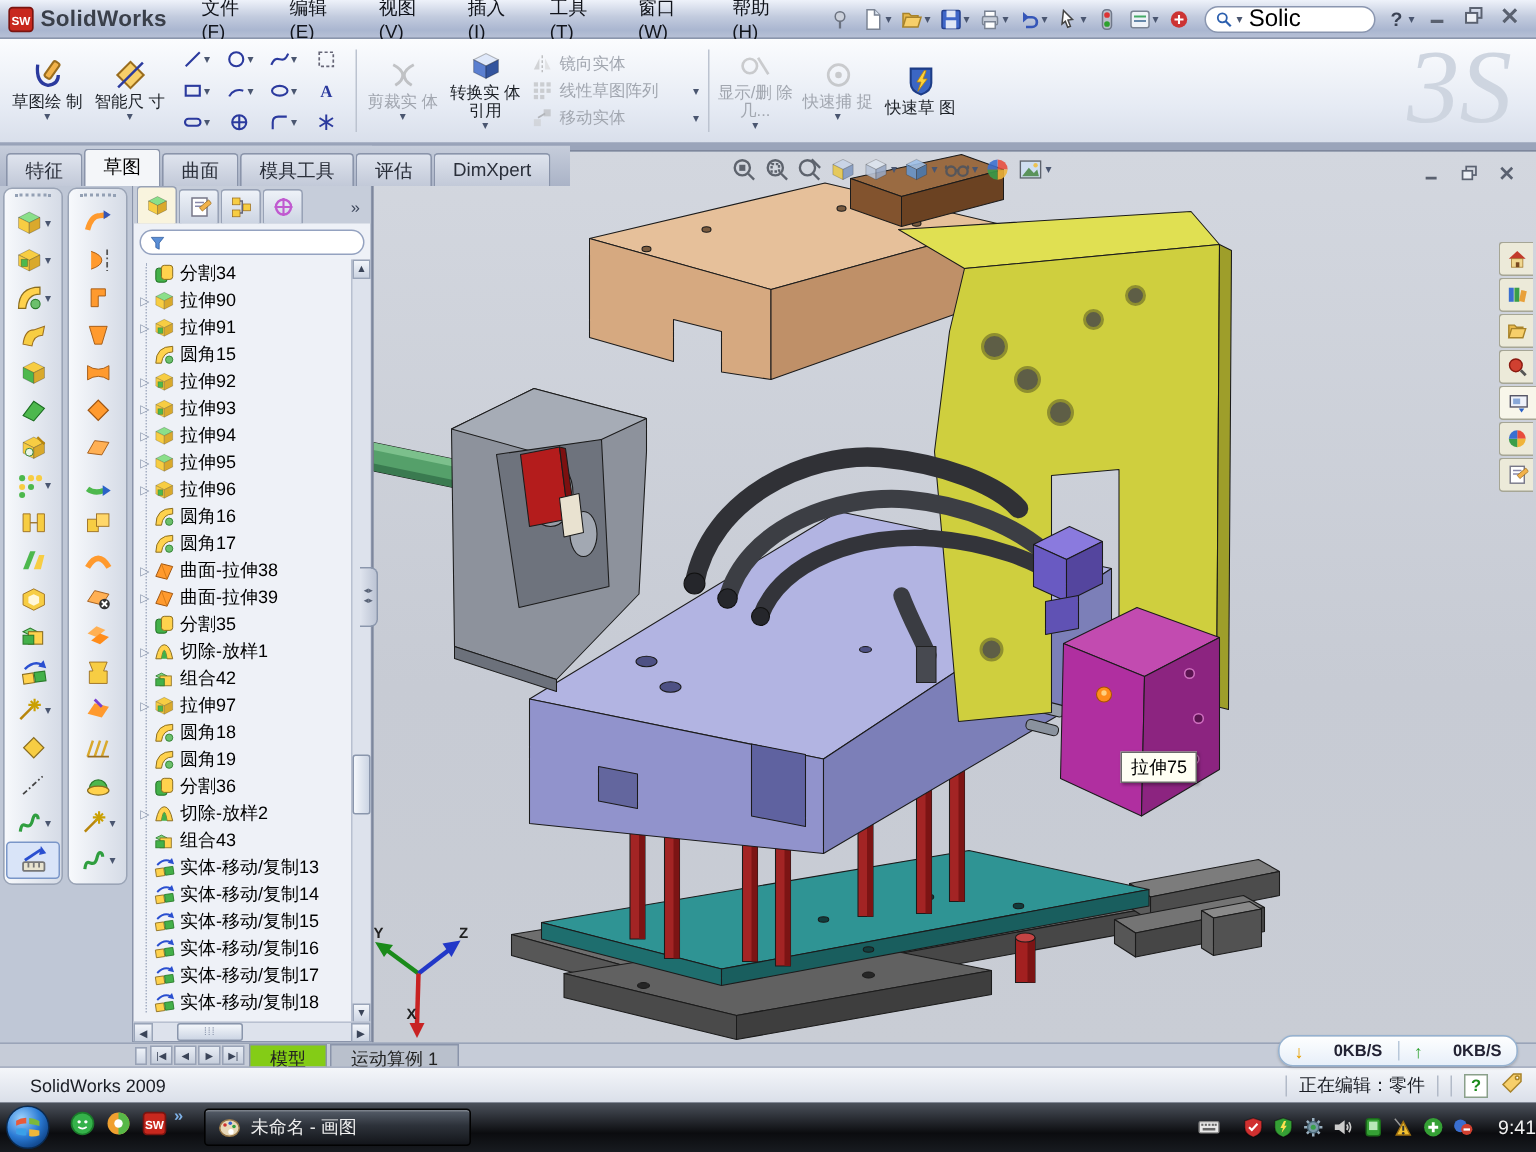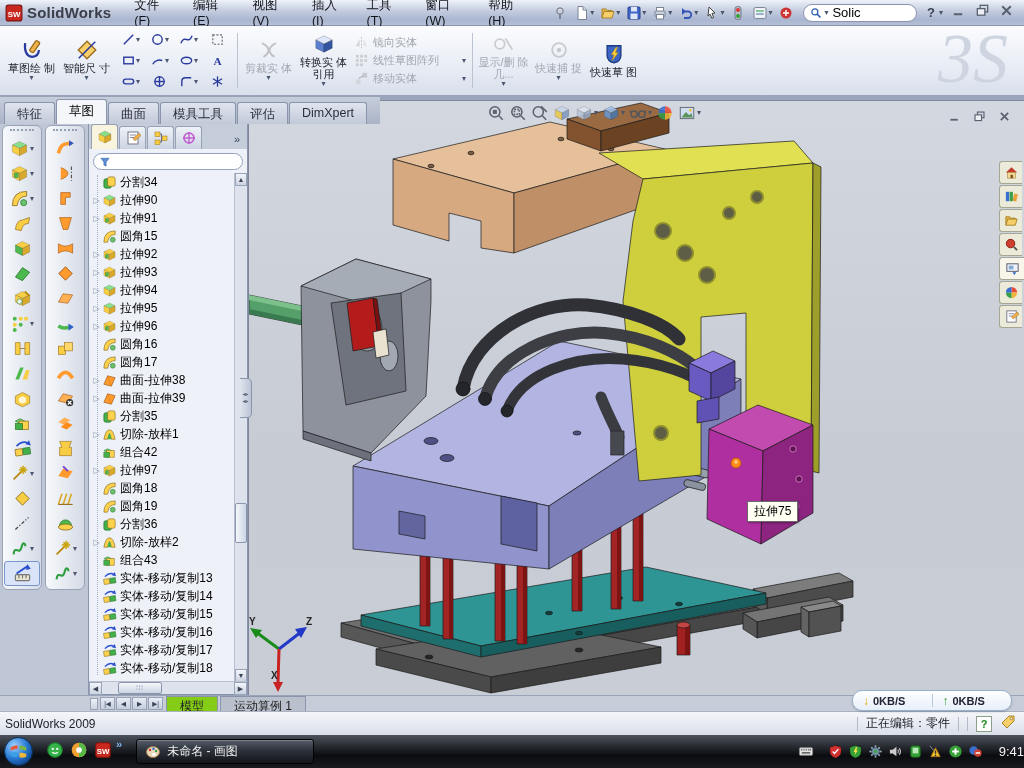--- a/index.html
+++ b/index.html
@@ -15,21 +15,21 @@
 #logo .ic{width:18px;height:18px}
 #logotext{font-weight:bold;font-size:15px;color:#3a3f4a;letter-spacing:.2px}
 #menubar{display:flex;font-size:12.5px;color:#10131a;margin-left:6px}
 .menu{padding:4px 9px;cursor:default}
 #stdtools{display:flex;align-items:center;margin-left:10px}
 .tbtn{height:21px;display:flex;align-items:center;padding:0 3px}
 .tbtn .ic{width:16px;height:16px}
 #searchbox{display:flex;align-items:center;gap:2px;width:114px;height:18px;margin:0 6px;
  border:1px solid #8a96b0;border-radius:9px;background:#fff;padding:0 6px}
 #searchbox .ic{width:12px;height:12px}
-#searchbox input{border:0;outline:0;width:64px;font-size:13px;font-family:inherit;background:transparent}
+#searchbox input{border:0;outline:0;width:64px;font-size:16px;font-family:inherit;background:transparent}
 #helpq{font-weight:bold;font-size:13px;color:#3a4254;padding:0 4px}
 #winbtns{display:flex;gap:9px;margin-left:8px;padding-right:10px}
 #winbtns .ic{width:15px;height:15px}
 
 #cmdbar{position:absolute;left:0;top:26px;width:1024px;height:70px;display:flex;align-items:stretch;
  background:linear-gradient(#fbfcfe,#e6ebf4 65%,#d9dfeb);border-bottom:1px solid #9aa4ba;padding:2px 4px;overflow:hidden}
 #wmark{position:absolute;right:16px;top:0px;font-family:"Liberation Serif","DejaVu Serif",serif;
  font-style:italic;font-weight:normal;font-size:70px;line-height:66px;color:#ced5e0;z-index:0}
 .bigbtn{width:55px;display:flex;flex-direction:column;align-items:center;justify-content:center;
  text-align:center;font-size:11px;line-height:12px;color:#1c2026;border-radius:3px;z-index:1}
@@ -110,33 +110,33 @@
 #bottombar{position:absolute;left:0;top:695px;width:1024px;height:16px;background:#c6ccd8;border-top:1px solid #9aa4b8;
  display:flex;align-items:flex-end;z-index:10}
 #bsplit{width:8px;height:12px;margin:0 2px 1px 90px;background:linear-gradient(#eef2f8,#ccd4e2);border:1px solid #98a2b6}
 .nbtn{width:15px;height:13px;margin:0 1px 1px 0;background:linear-gradient(#e8edf5,#c6cedc);border:1px solid #98a2b6;
  font-size:6.5px;color:#3a4458;display:flex;align-items:center;justify-content:center}
 .mtab{height:15px;padding:1px 13px 0;font-size:12px;color:#222;border:1px solid #8a94aa;border-bottom:0;
  background:#b9c0cc;margin-left:2px;white-space:nowrap}
 .mtab.active{background:#84cc16}
 #statusbar{position:absolute;left:0;top:711px;width:1024px;height:24px;display:flex;align-items:center;
  background:linear-gradient(#f4f6fa,#dadfe9);border-top:1px solid #aab2c4;font-size:12px;color:#1a1d24;z-index:10}
-#sbleft{padding-left:5px}
+#sbleft{padding-left:20px}
 #sbright{margin-left:auto;display:flex;align-items:center;gap:8px;padding-right:8px}
 .sbsep{width:1px;height:14px;background:#b2bac8}
 #sbhelp{width:16px;height:16px;border:1px solid #8aa08a;background:#fff;color:#1b8a1b;font-weight:bold;font-size:11px;
  display:flex;align-items:center;justify-content:center}
 #sbtag .ic{width:16px;height:16px}
 #netmon{position:absolute;left:852px;top:690px;width:160px;height:21px;z-index:20;border:1px solid #96b2d0;
  border-radius:10px;background:linear-gradient(#feffff,#e7eff9);display:flex;align-items:center;
  font-size:11px;font-weight:bold;color:#223;padding:0 10px;gap:4px;box-shadow:0 1px 2px rgba(0,0,0,.2)}
 #netmon .arrow{font-size:12px;font-weight:bold}
 #netmon .down{color:#e8a000}#netmon .up{color:#2aa02a}
 #netmon .nsep{width:1px;height:13px;background:#b8c8da;margin:0 6px}
-#netmon span.val{flex:1;}
+#netmon span.val{flex:1;text-align:right}
 
 #taskbar{position:absolute;left:0;top:735px;width:1024px;height:33px;display:flex;align-items:center;z-index:30;
  background:linear-gradient(#4c525c,#24272d 38%,#0b0c0f 62%,#181b20)}
 #orb{width:31px;height:31px;margin-left:3px}
 #ql{display:flex;align-items:center;gap:6px;margin-left:12px}
 #ql .ic{width:18px;height:18px}
 #qlmore{color:#7fb2e8;font-size:11px;font-weight:bold;align-self:flex-start;margin:3px 4px 0 4px}
 #twins{display:flex;gap:8px;margin-left:10px}
 .twin{width:178px;height:25px;border-radius:3px;border:1px solid #020202;display:flex;align-items:center;gap:6px;
  padding:0 8px;color:#f0f0f0;font-size:12px;white-space:nowrap;overflow:hidden;

